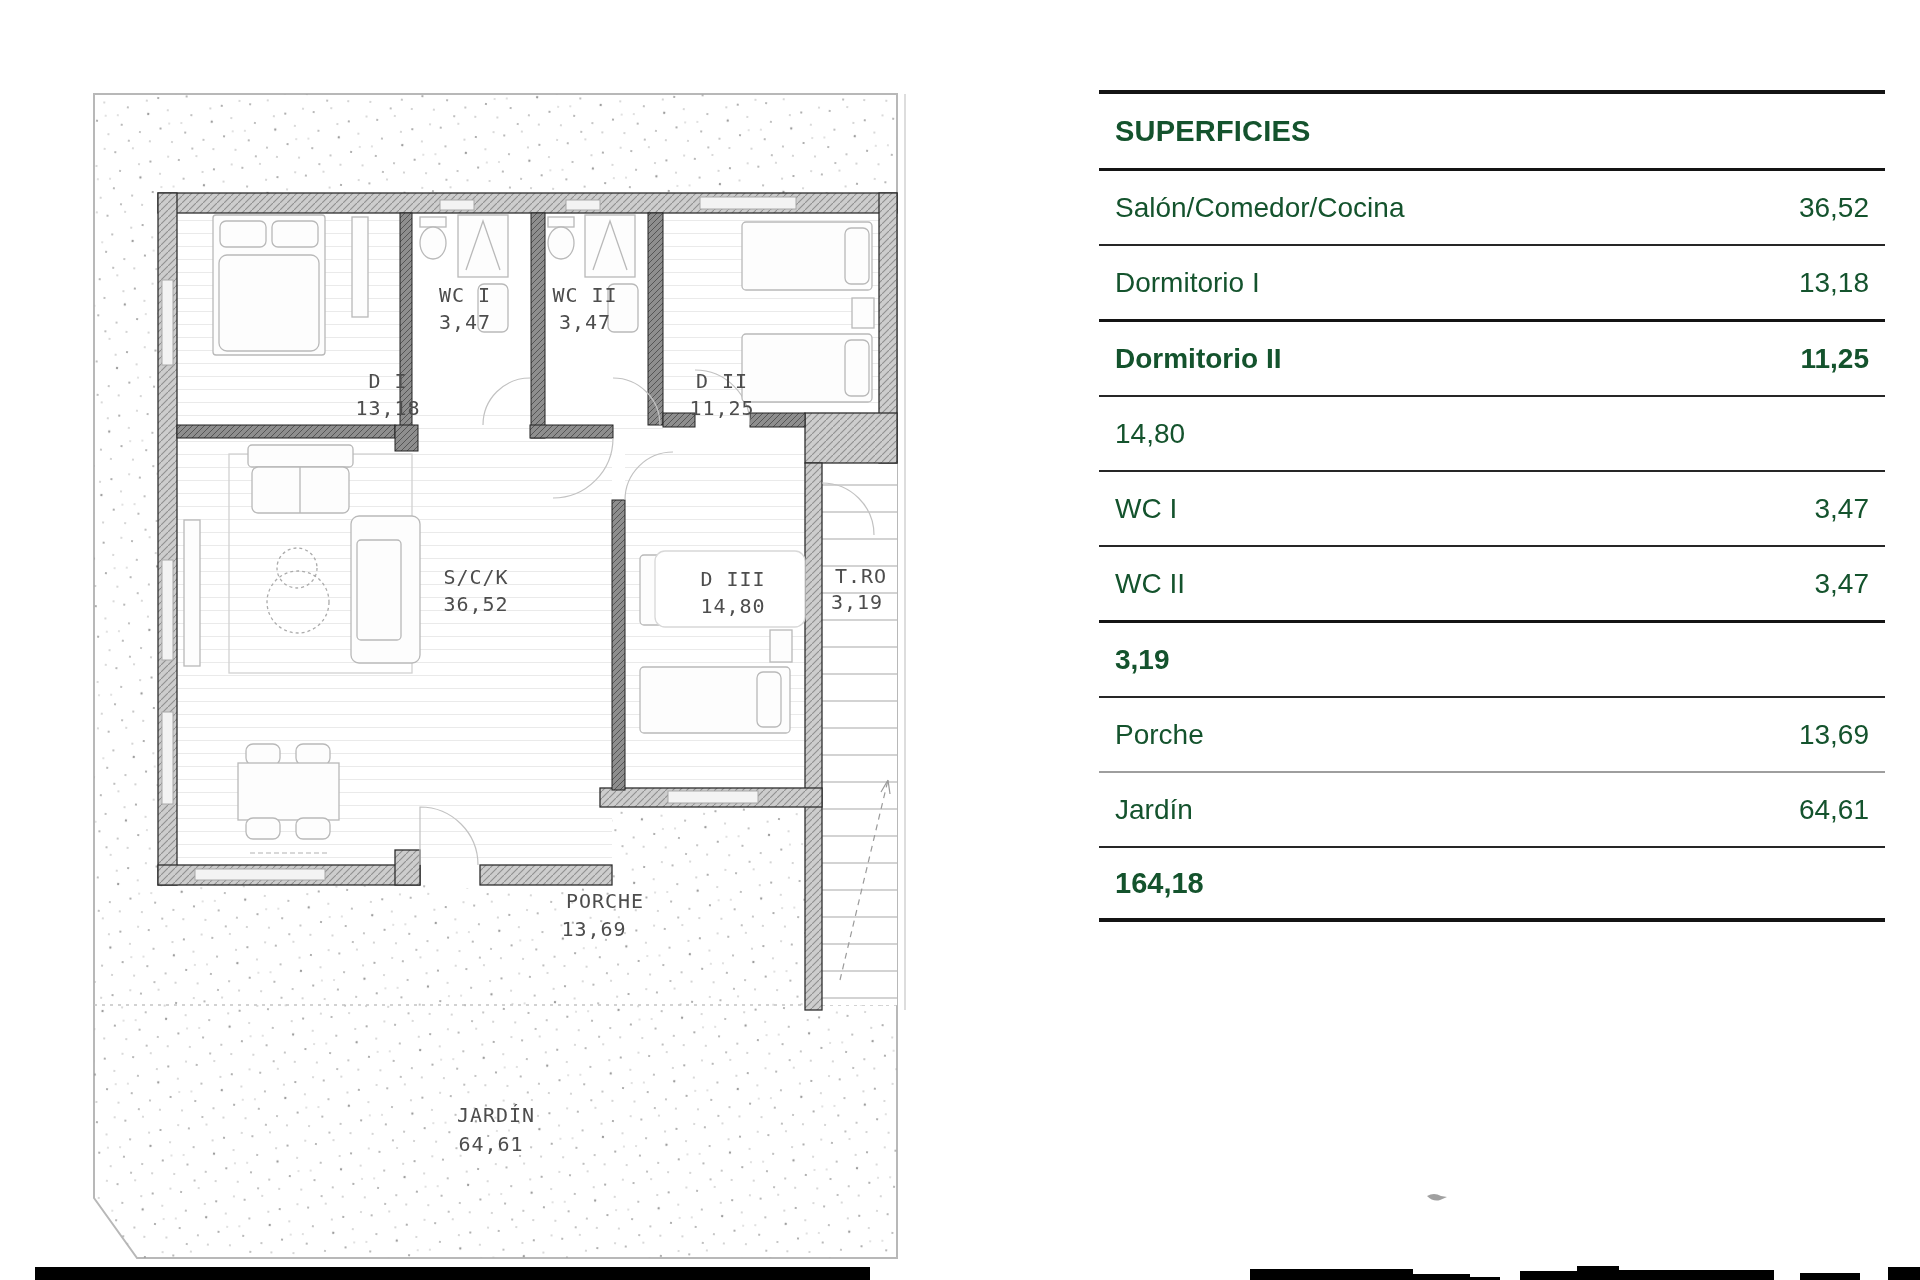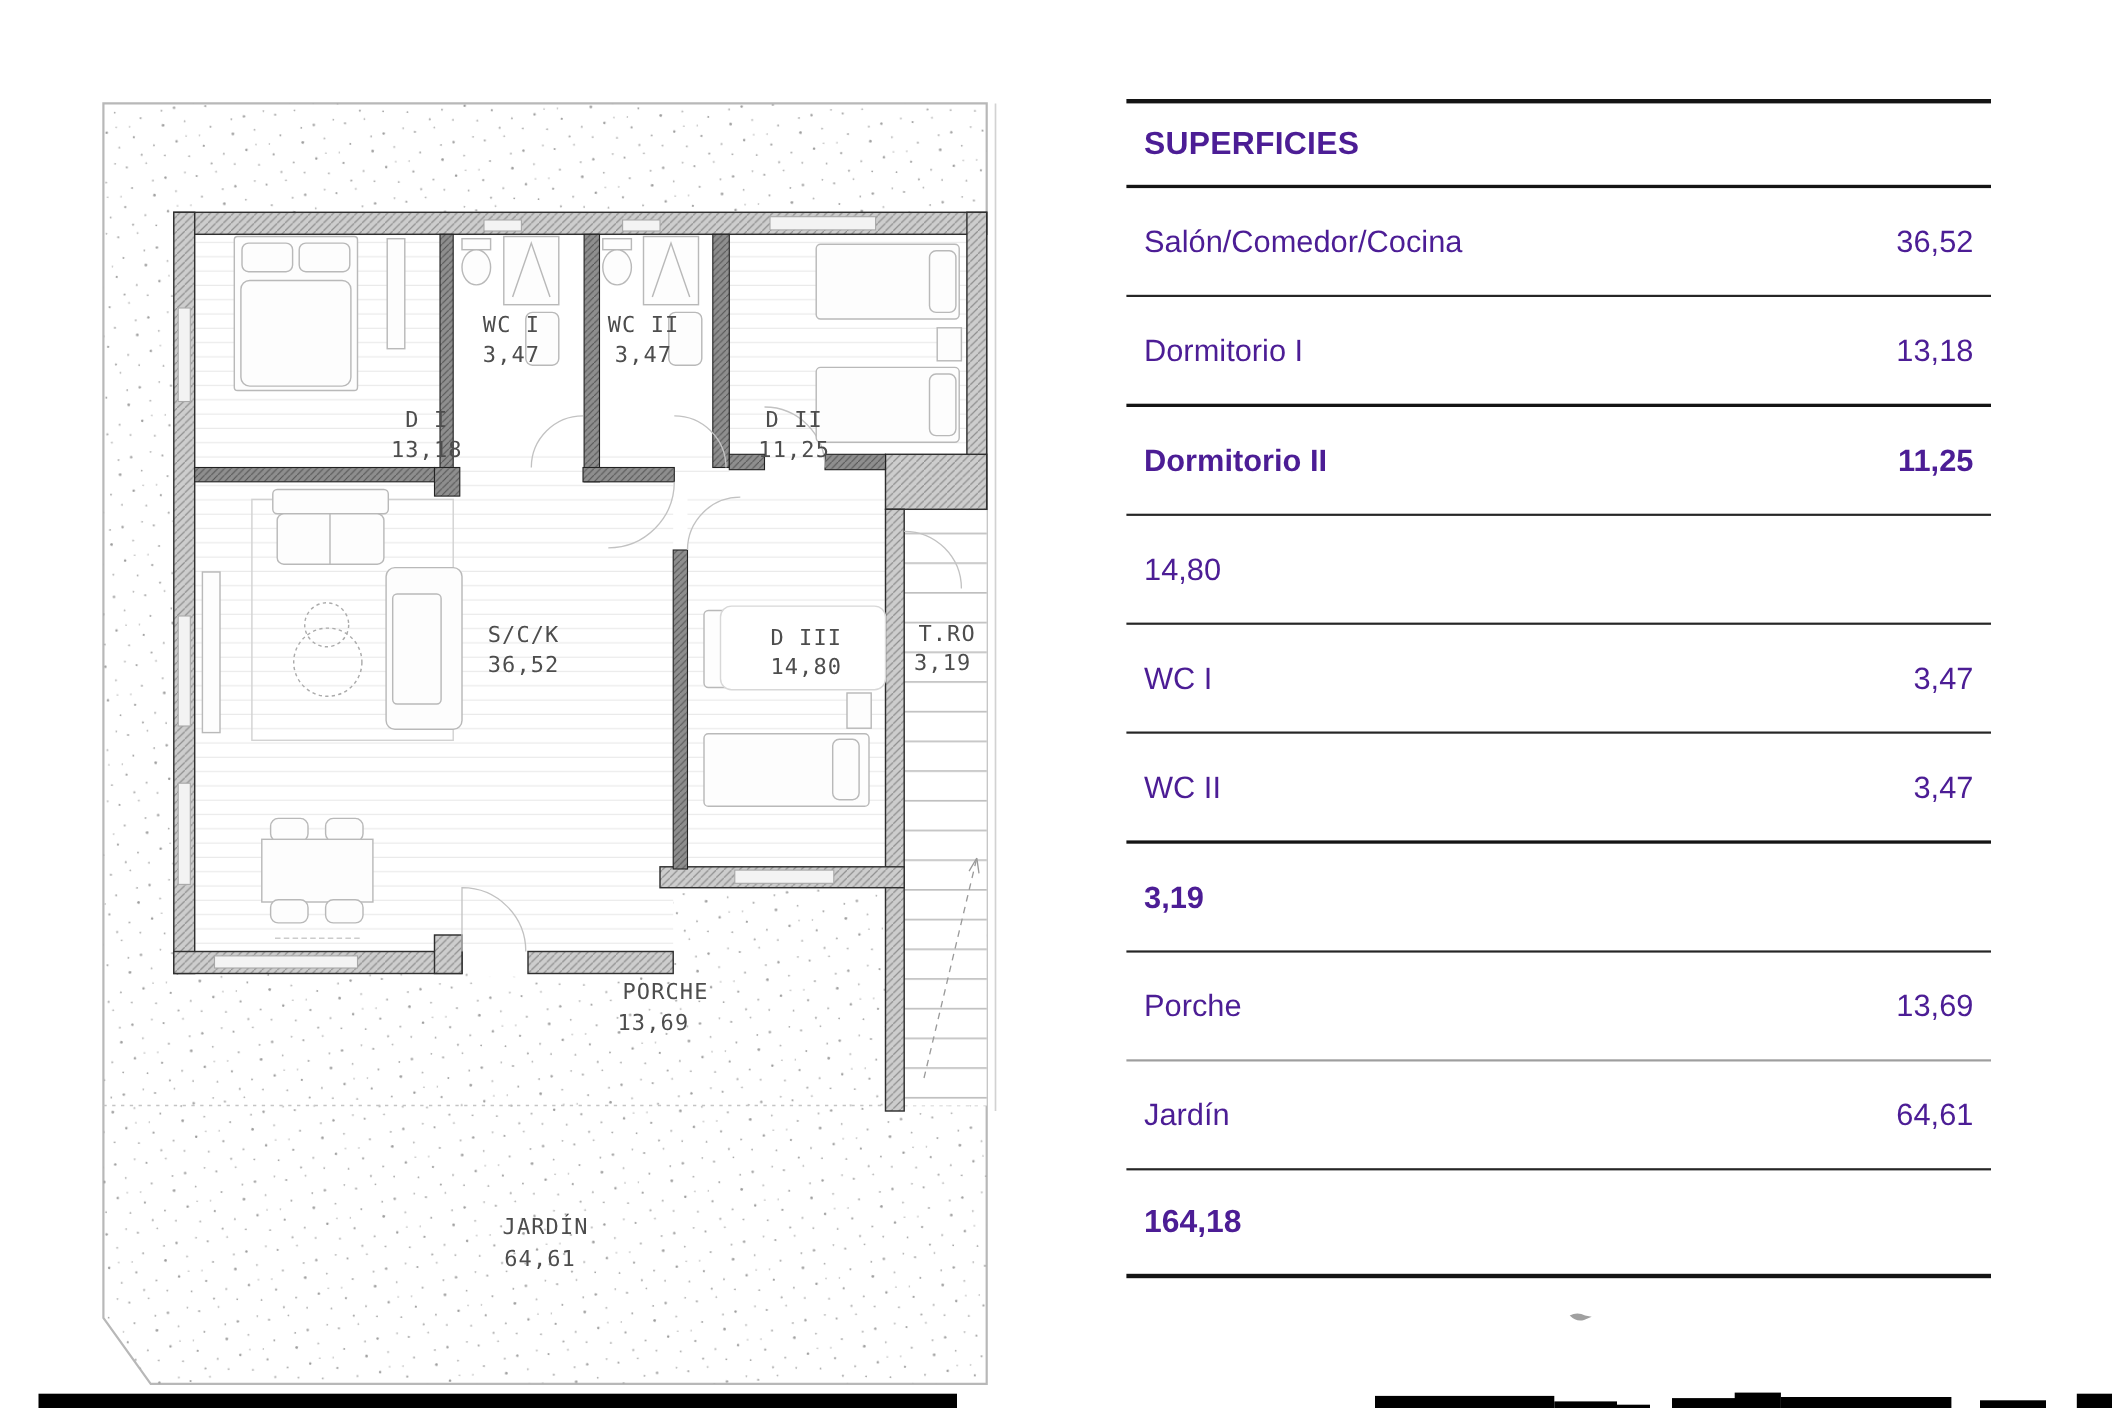--- a/index.html
+++ b/index.html
@@ -3,25 +3,25 @@
 <meta charset="utf-8">
 <style>
   html,body{margin:0;padding:0;background:#ffffff;}
   #page{position:relative;width:1920px;height:1280px;background:#fff;overflow:hidden;
         font-family:"Liberation Sans",sans-serif;}
   
   #plan-wrap{position:absolute;left:0;top:0;width:960px;height:1280px;}
   .plan-label{font-family:"DejaVu Sans Mono",monospace;fill:#4d4d4d;font-size:20px;
               font-weight:500;letter-spacing:1px;}
   
-  #table-wrap{position:absolute;left:1024px;top:90px;width:786px;color:#4c1d95;}
+  #table-wrap{position:absolute;left:1099px;top:90px;width:786px;color:#14532d;}
   .thead{display:flex;align-items:center;height:74px;border-top:4px solid #141414;
          border-bottom:3px solid #141414;font-size:29px;font-weight:600;
          letter-spacing:.2px;padding:0 16px;}
-  .trow{display:flex;align-items:center;height:73px;padding:12px 16px;font-size:28px;}
+  .trow{display:flex;align-items:center;height:73px;padding:0 16px;font-size:28px;}
   .trow .tlabel{flex:1;text-align:left;}
   .trow .tval{text-align:right;}
   .bt2{border-top:2px solid #262626;}
   .bt3{border-top:3px solid #141414;font-weight:bold;}
   .btg{border-top:2px solid #9e9e9e;}
   .trow.total{font-weight:bold;font-size:29px;border-top:2px solid #262626;
               border-bottom:4px solid #141414;height:70px;}
   
   .blackbar{position:absolute;background:#000;}
 </style>

